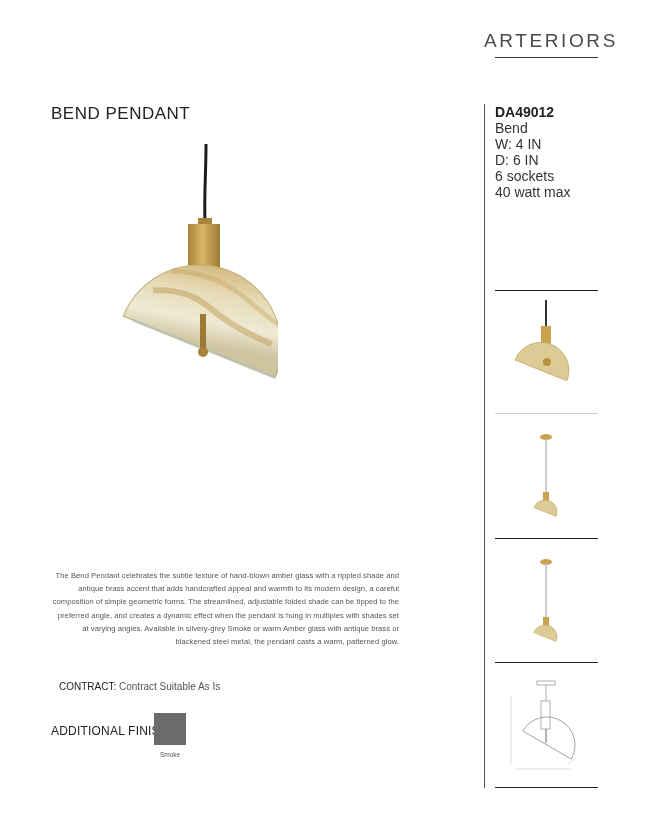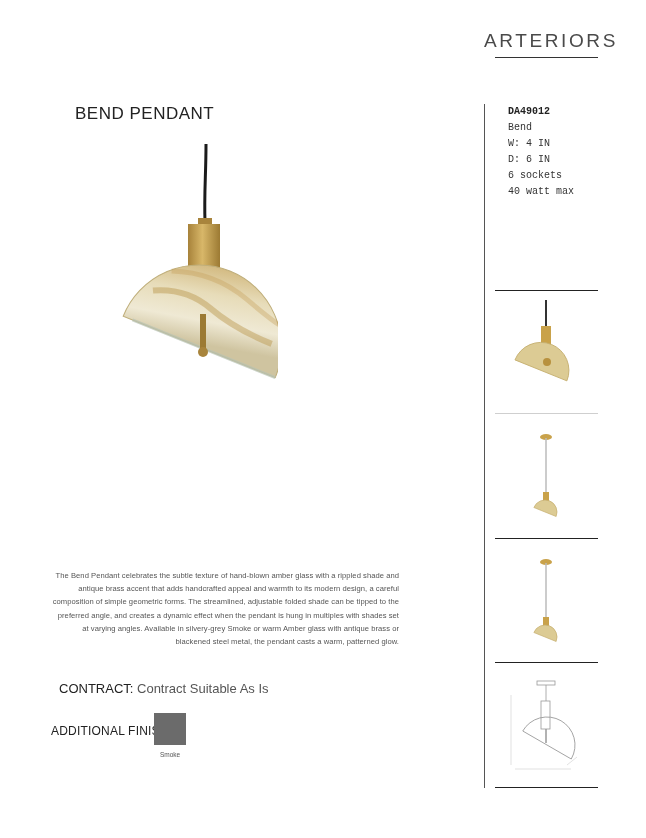--- a/index.html
+++ b/index.html
@@ -1,29 +1,29 @@
 <!DOCTYPE html>
 <html><head>
 <meta charset="utf-8">
 <style>
   html, body { margin:0; padding:0; background:#ffffff; }
   body { width:646px; height:838px; position:relative; overflow:hidden; font-family:"DejaVu Sans", "Liberation Sans", sans-serif; color:#333; }
   .abs { position:absolute; }
   .brand { left:484px; top:30px; width:123px; font-size:19px; letter-spacing:2.6px; color:#4a4a4a; font-weight:400; text-align:center; white-space:nowrap; font-family:"Liberation Sans", sans-serif; }
   .brand-rule { left:495px; top:57px; width:103px; height:1px; background:#333; }
-  .title { left:51px; top:104px; font-size:17px; color:#222; letter-spacing:0.5px; font-family:"Liberation Sans", sans-serif; font-weight:400; white-space:nowrap;margin-left:24px; }
+  .title { left:51px; top:104px; font-size:17px; color:#222; letter-spacing:0.5px; font-family:"Liberation Sans", sans-serif; font-weight:400; white-space:nowrap; }
   .vline { left:484px; top:104px; width:1px; height:684px; background:#555; }
-  .specs { left:495px; top:104px; font-size:10px; line-height:16px; color:#333; font-family:Liberation Mono, monospace;margin-left:13px; }
+  .specs { left:495px; top:104px; font-size:14px; line-height:16px; color:#333; font-family:Liberation Sans, sans-serif; }
   .specs .sku { font-weight:bold; color:#222; }
   .rule { position:absolute; left:495px; width:103px; height:1px; }
   .rule.dark { background:#222; }
   .rule.light { background:#cfcfcf; }
   .thumb { position:absolute; left:495px; width:103px; height:120px; }
   .desc { left:51px; top:569px; width:348px; font-size:7.6px; line-height:13.2px; color:#555; font-family:"Liberation Sans", sans-serif; letter-spacing:0.05px;text-align:right; }
-  .contract { left:51px; top:681px; font-size:13px; color:#555; font-family:"Liberation Sans", sans-serif;padding-left:8px; }
+  .contract { left:51px; top:681px; font-size:10px; color:#555; font-family:"Liberation Sans", sans-serif;padding-left:8px; }
   .contract b { color:#222; font-weight:normal; }
   .finishes-label { left:51px; top:724px; font-size:12px; color:#222; font-family:"Liberation Sans", sans-serif; letter-spacing:0.2px; }
   .swatch { left:154px; top:713px; width:32px; height:32px; }
   .swatch-label { left:154px; top:751px; width:32px; text-align:center; font-size:6.5px; color:#555; font-family:"Liberation Sans", sans-serif; }
   .hero { left:98px; top:144px; width:180px; height:290px; }
 </style>
 </head>
 <body>
 
 <div class="abs brand">ARTERIORS</div>

